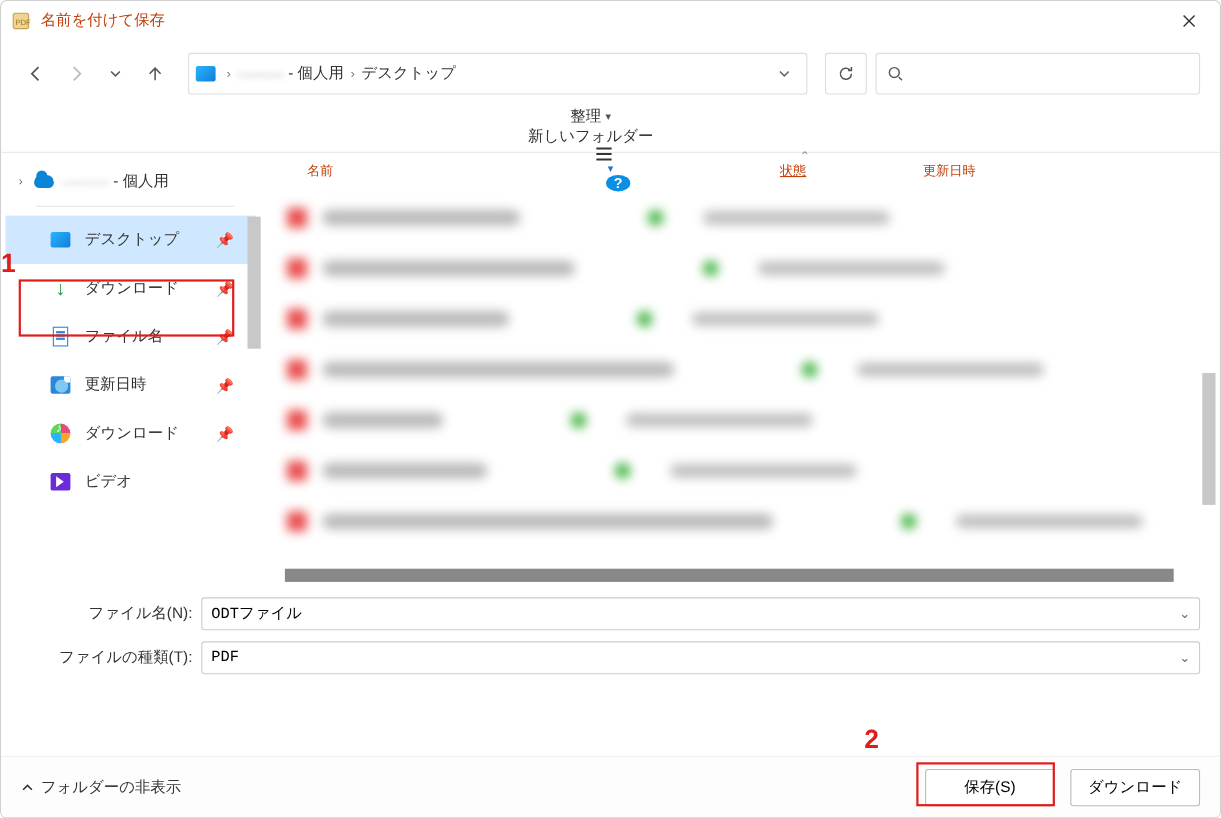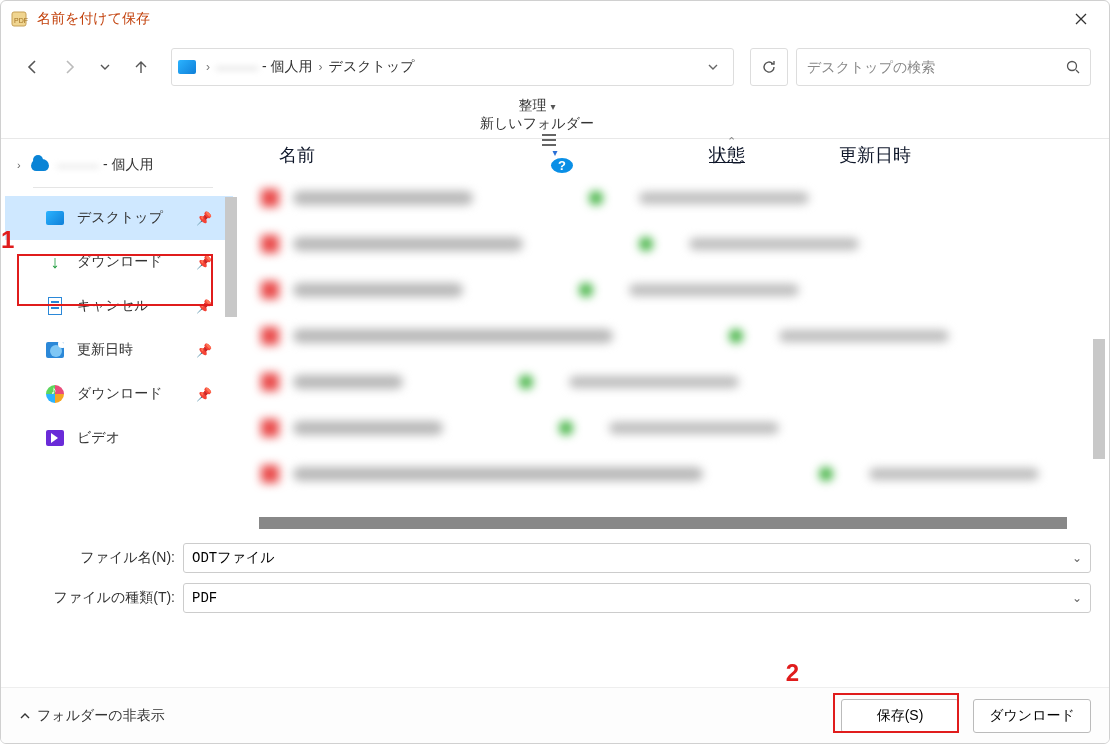--- a/index.html
+++ b/index.html
@@ -59,21 +59,21 @@
 .ic-video { width:18px; height:16px; background:#6a2bd8; border-radius:2px; position:relative; }
 .ic-video::after { content:''; position:absolute; left:5px; top:3px; border-left:7px solid #fff; border-top:5px solid transparent; border-bottom:5px solid transparent; }
 
 .tree-scroll { position:absolute; right:0; top:58px; width:12px; height:120px; background:#c8c8c8; }
 
 .annot-1 { position:absolute; left:0; top:225px; font-size:24px; font-weight:bold; color:#e01c1c; z-index:5; }
 .annot-box-1 { position:absolute; left:16px; top:253px; width:196px; height:52px; border:2px solid #e01c1c; z-index:4; pointer-events:none; }
 
 
 .filelist { flex:1; position:relative; }
-.fl-header { height: 32px; display:flex; align-items:center; font-size:18px; color:#0f172a; padding-left: 42px; }
+.fl-header { height: 32px; display:flex; align-items:center; font-size:12px; color:#c2410c; padding-left: 42px; }
 .fl-col-name { width: 430px; }
 .fl-col-state { width: 130px; text-decoration: underline; }
 .fl-col-date { flex:1; }
 .fl-sort { position:absolute; left:490px; top:-4px; font-size:11px; color:#888; }
 .fl-rows { padding: 4px 20px 0 24px; }
 .fl-row { height: 46px; display:flex; align-items:center; filter: blur(5px); }
 .fl-r-icon { width:18px; height:18px; background:#e94b4b; border-radius:2px; margin-right:14px; }
 .fl-r-name { width: 410px; height:14px; background:#b8b8b8; border-radius:8px; }
 .fl-r-name.w1{width:180px}.fl-r-name.w2{width:230px}.fl-r-name.w3{width:170px}
 .fl-r-name.w4{width:320px}.fl-r-name.w5{width:110px}.fl-r-name.w6{width:150px}.fl-r-name.w7{width:410px}
@@ -156,21 +156,20 @@
       </span>
   </div>
 
   <span class="refresh">
       <svg width="16" height="16" viewBox="0 0 16 16">
         <path d="M13 8 A5 5 0 1 1 11.5 4.5 M13 2 L13 5 L10 5" stroke="#555" stroke-width="1.4" fill="none"></path>
       </svg>
     </span>
 
   <div class="search">
-    <input placeholder="デスクトップの検索" style="">
     <span class="search-icon">
         <svg width="14" height="14" viewBox="0 0 14 14">
           <circle cx="6" cy="6" r="4.5" stroke="#555" stroke-width="1.3" fill="none"></circle>
           <path d="M10 10 L13 13" stroke="#555" stroke-width="1.3"></path>
         </svg>
       </span>
   </div>
 </div>
 
 <div class="toolbar">
@@ -212,21 +211,21 @@
     </div>
     <div class="qa-row">
       <span class="qa-icon ic-download">↓</span>
       <span>ダウンロード</span>
       <span class="pin">📌</span>
     </div>
     <div class="qa-row">
       <span class="qa-icon">
           <span class="ic-doc"></span>
         </span>
-      <span>キャンセル</span>
+      <span>ファイル名</span>
       <span class="pin">📌</span>
     </div>
     <div class="qa-row">
       <span class="qa-icon">
           <span class="ic-pic"></span>
         </span>
       <span>更新日時</span>
       <span class="pin">📌</span>
     </div>
     <div class="qa-row">

